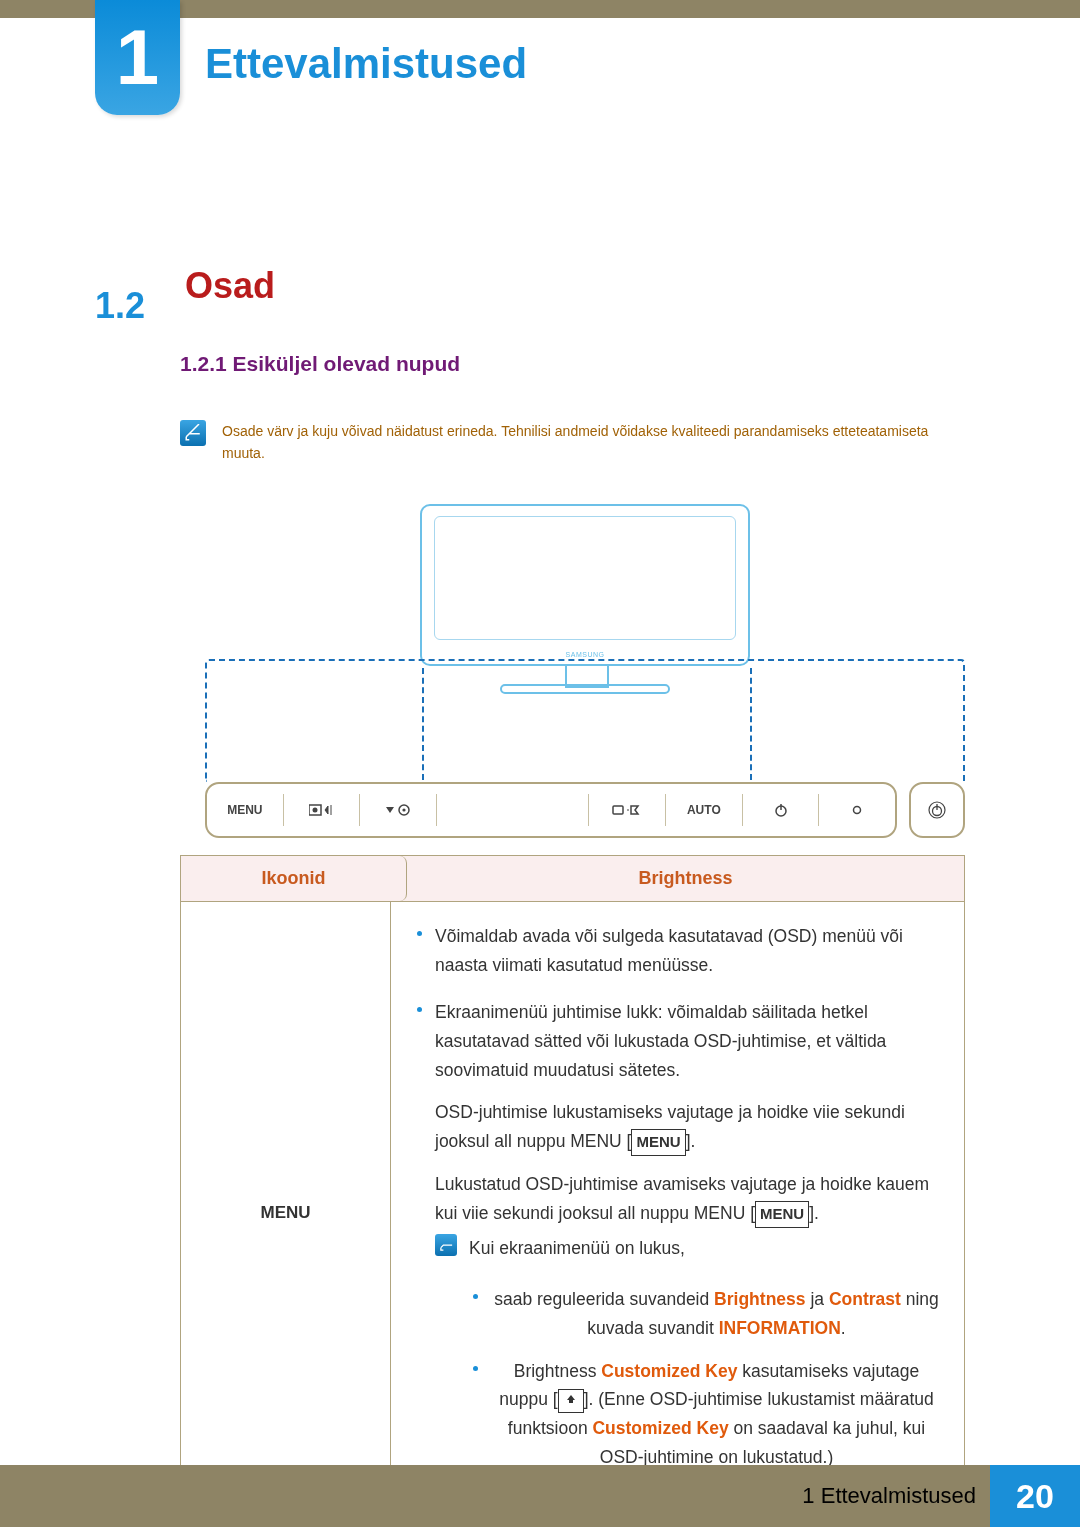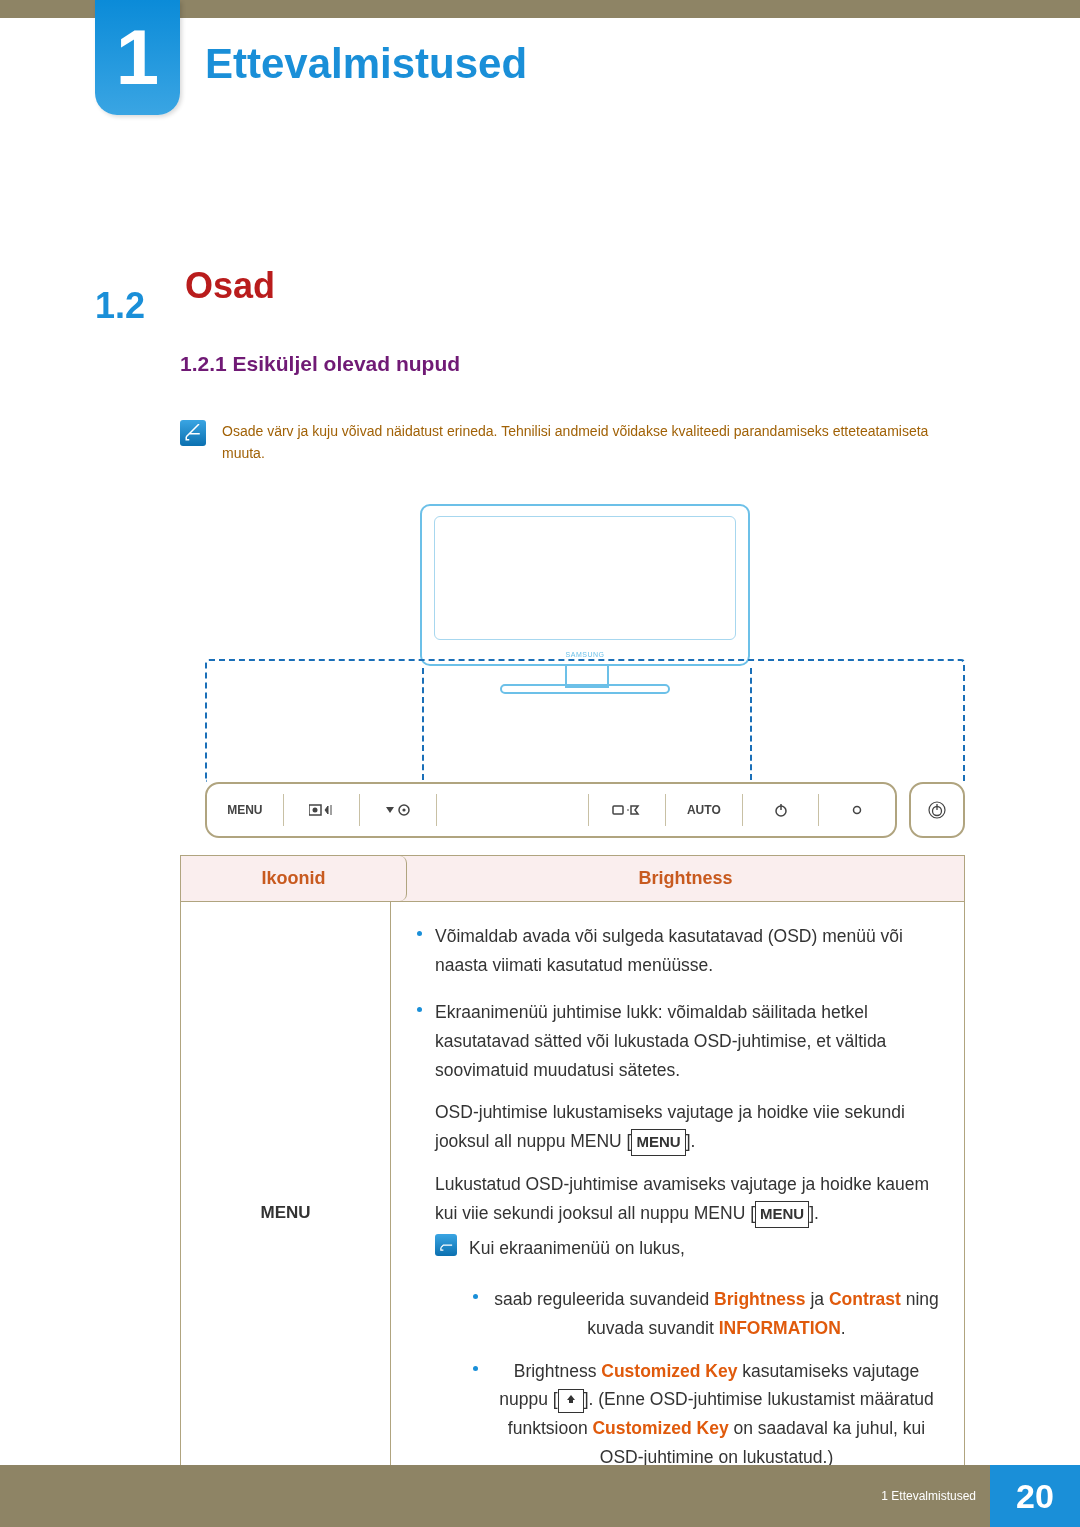--- a/index.html
+++ b/index.html
@@ -196,21 +196,21 @@
   ul.b2{list-style:none;padding-left:0;margin-top:22px;text-align:center;}
   ul.b2>li{position:relative;padding-left:22px;margin-bottom:14px;}
   ul.b2>li::before{content:"";position:absolute;left:4px;top:9px;width:5px;height:5px;background:#1a8fd8;border-radius:50%;}
   .hl{color:#e05a0c;font-weight:bold;}
   .menu-box{display:inline-block;border:1px solid #333;padding:0 4px;font-weight:bold;font-size:15px;}
   .key-box{display:inline-block;border:1px solid #333;padding:1px 6px;font-size:12px;vertical-align:middle;}
   .footer{
     position:absolute;left:0;right:0;bottom:0;height:62px;background:#8e8465;
     display:flex;align-items:center;justify-content:flex-end;padding-right:0;
   }
-  .footer-text{color:#ffffff;font-size:12px;margin-right:14px;}
+  .footer-text{color:#000000;font-size:22px;margin-right:14px;}
   .page-num{width:90px;height:62px;background:#1a8fd8;color:#fff;font-size:34px;font-weight:bold;display:flex;align-items:center;justify-content:center;}
   .samsung{font-size:7px;color:#6cc0e8;letter-spacing:0.5px;}
 </style>
 </head>
 <body>
 
 <div class="top-bar"></div>
 
 <div class="chapter-tab">1</div>
 <div class="chapter-title">Ettevalmistused</div>

